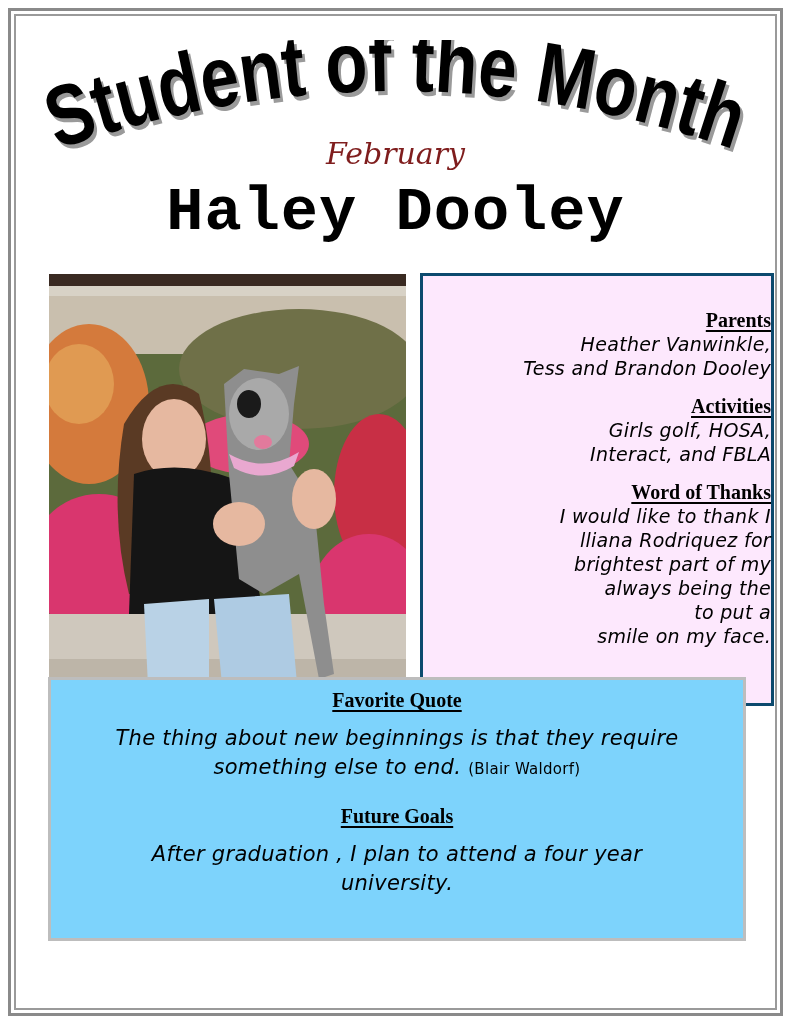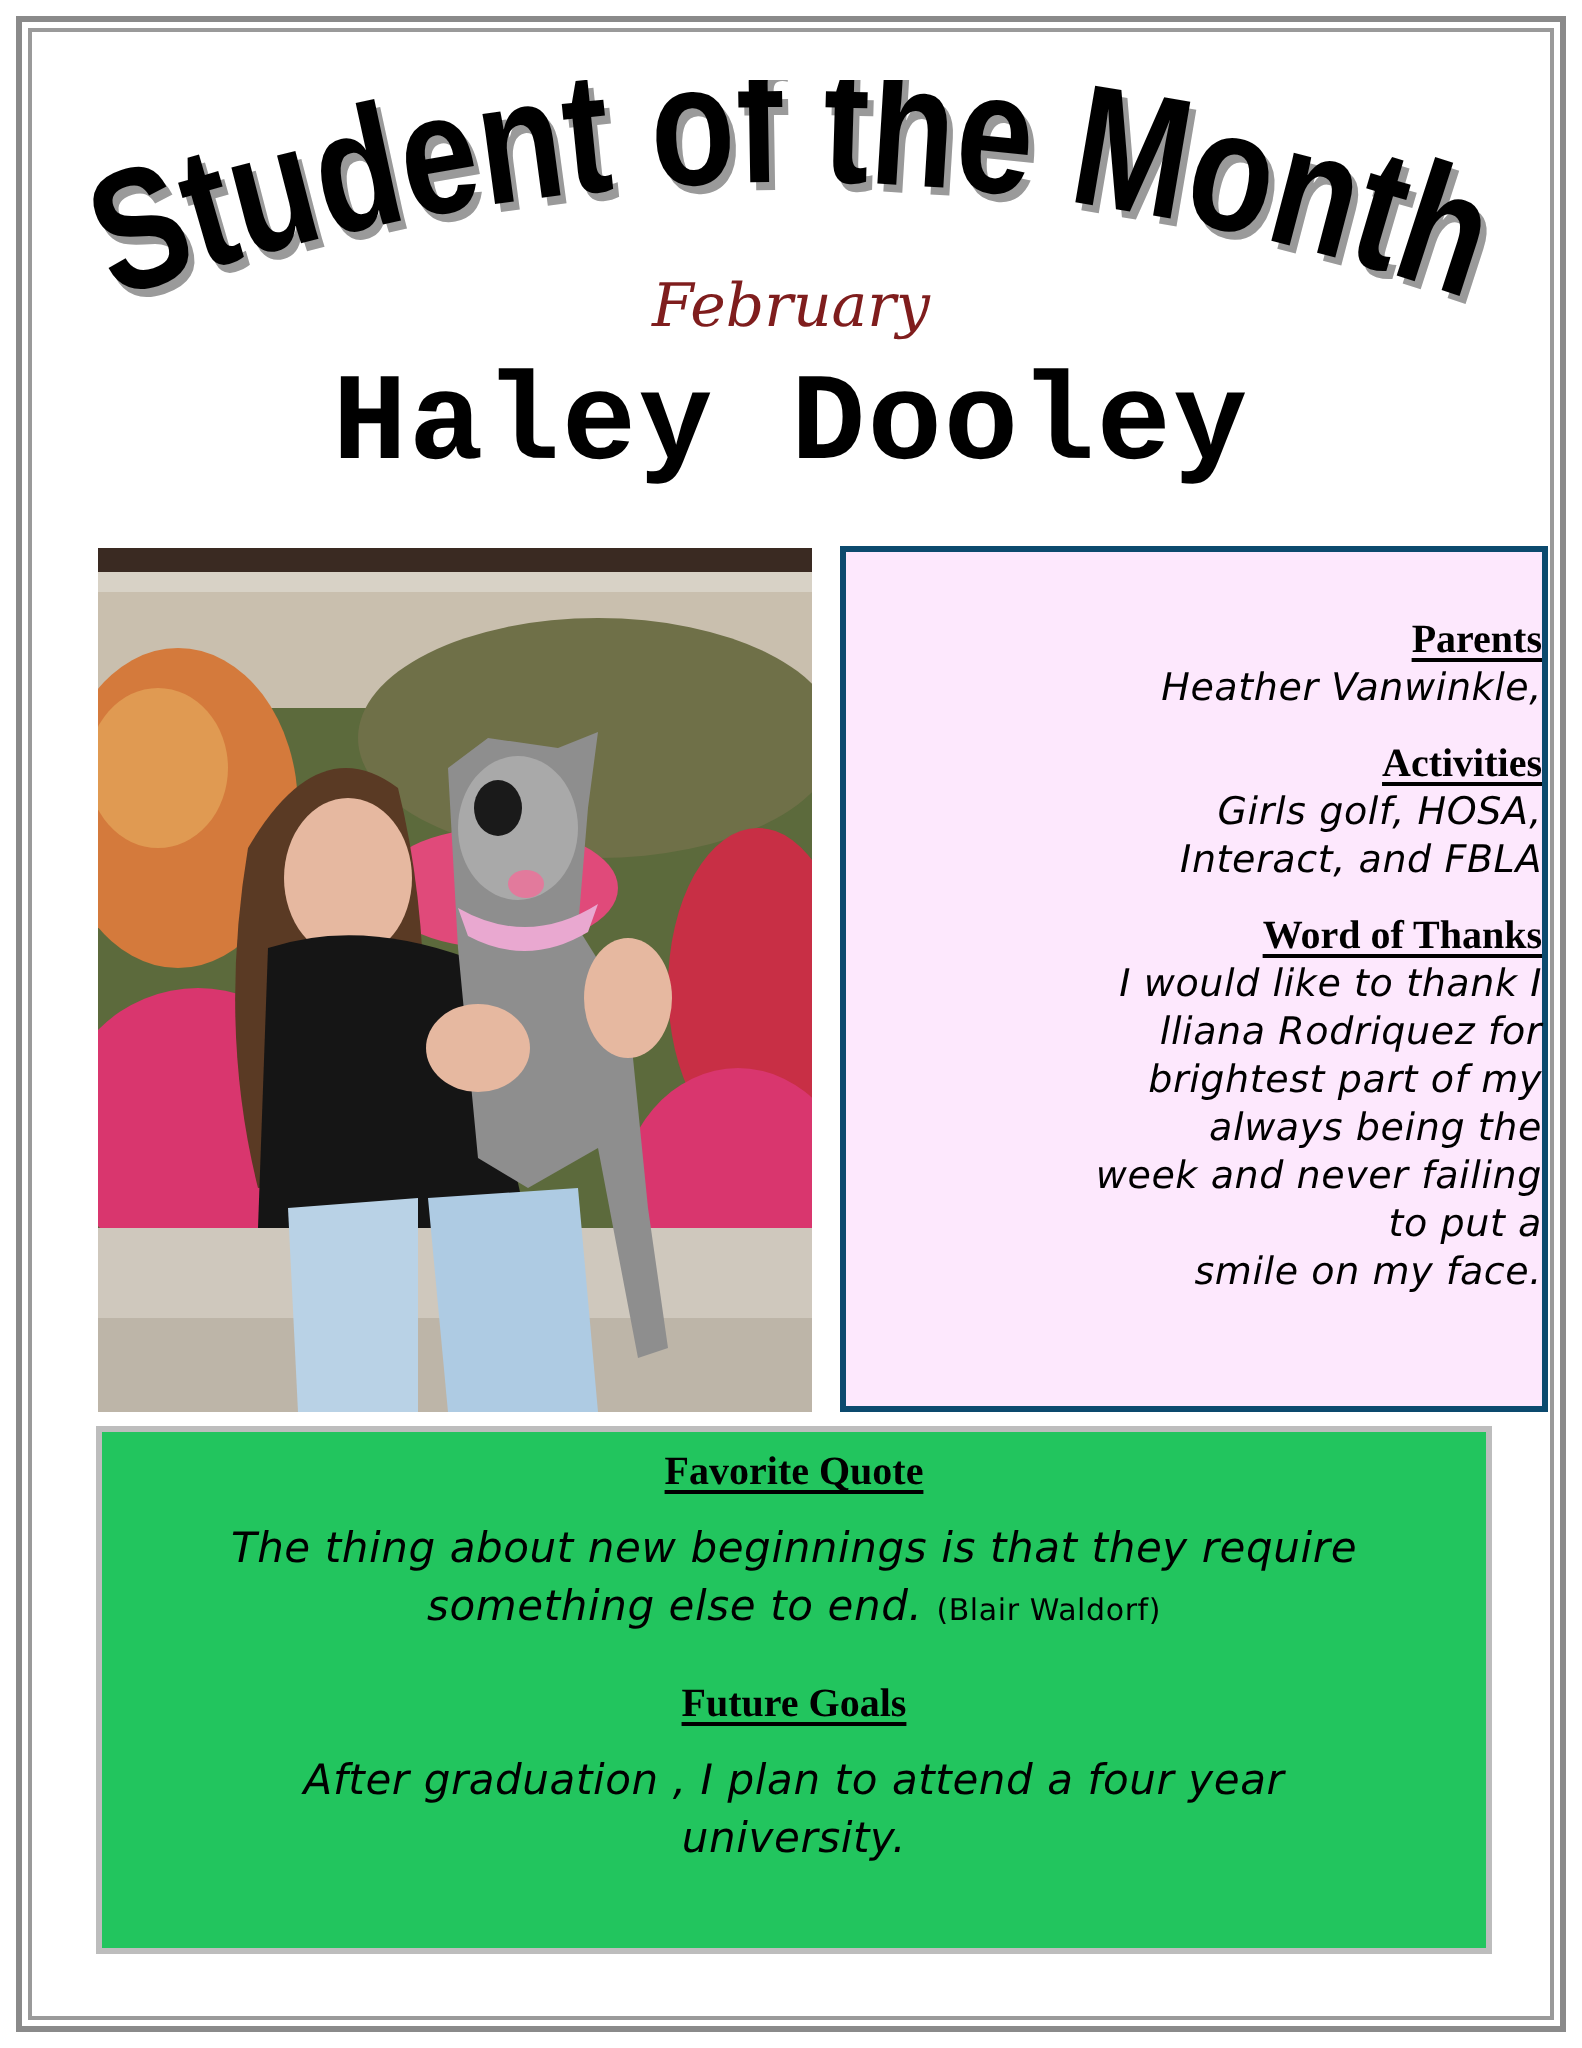--- a/index.html
+++ b/index.html
@@ -37,22 +37,22 @@
       overflow: hidden; background: #cfc5b6;
     }
     .photo svg { width: 100%; height: 100%; display: block; }
 
     .info-box {
       position: absolute; left: 420px; top: 273px; width: 354px; height: 433px;
       background: #fde8fd; border: 3px solid #0c4a6e; text-align: right;
       padding-top: 32px;
     }
     .bottom-box {
-      position: absolute; left: 48px; top: 713px; width: 698px; height: 264px;
-      background: #22c55e; border: 3px solid #bdbdbd; text-align: center;
+      position: absolute; left: 48px; top: 677px; width: 698px; height: 264px;
+      background: #7dd3fc; border: 3px solid #bdbdbd; text-align: center;
       padding-top: 8px;
     }
 
     .heading {
       font-family: "Liberation Serif", serif; font-weight: bold; font-size: 20px;
       text-decoration: underline; text-decoration-thickness: 2px; text-underline-offset: 3px;
       color: #000; line-height: 24px; display: block;
     }
     .hand {
       font-family: "DejaVu Sans", sans-serif; font-style: italic;
@@ -117,33 +117,33 @@
     <path d="M180 180 Q215 200 250 178 L245 192 Q215 210 185 194 Z" fill="#e9a8d0"></path>
     <ellipse cx="190" cy="250" rx="26" ry="22" fill="#e6b8a0"></ellipse>
     <ellipse cx="265" cy="225" rx="22" ry="30" fill="#e6b8a0"></ellipse>
   </svg>
 </div>
 
 <div class="info-box">
   <div class="sec">
     <span class="heading">Parents</span>
     <span class="hand">Heather Vanwinkle,</span>
+    <span class="hand">Tess and Brandon Dooley</span>
   </div>
   <div class="sec">
     <span class="heading">Activities</span>
     <span class="hand">Girls golf, HOSA,</span>
     <span class="hand">Interact, and FBLA</span>
   </div>
   <div class="sec">
     <span class="heading">Word of Thanks</span>
     <span class="hand">I would like to thank I</span>
     <span class="hand">lliana Rodriquez for</span>
     <span class="hand">brightest part of my</span>
     <span class="hand">always being the</span>
-    <span class="hand">week and never failing</span>
     <span class="hand">to put a</span>
     <span class="hand">smile on my face.</span>
   </div>
 </div>
 
 <div class="bottom-box">
   <span class="heading">Favorite Quote</span>
   <div class="hand quote-text">
     <span>The thing about new beginnings is that they require something else to end.</span>
     <span class="quote-attr">(Blair Waldorf)</span>

